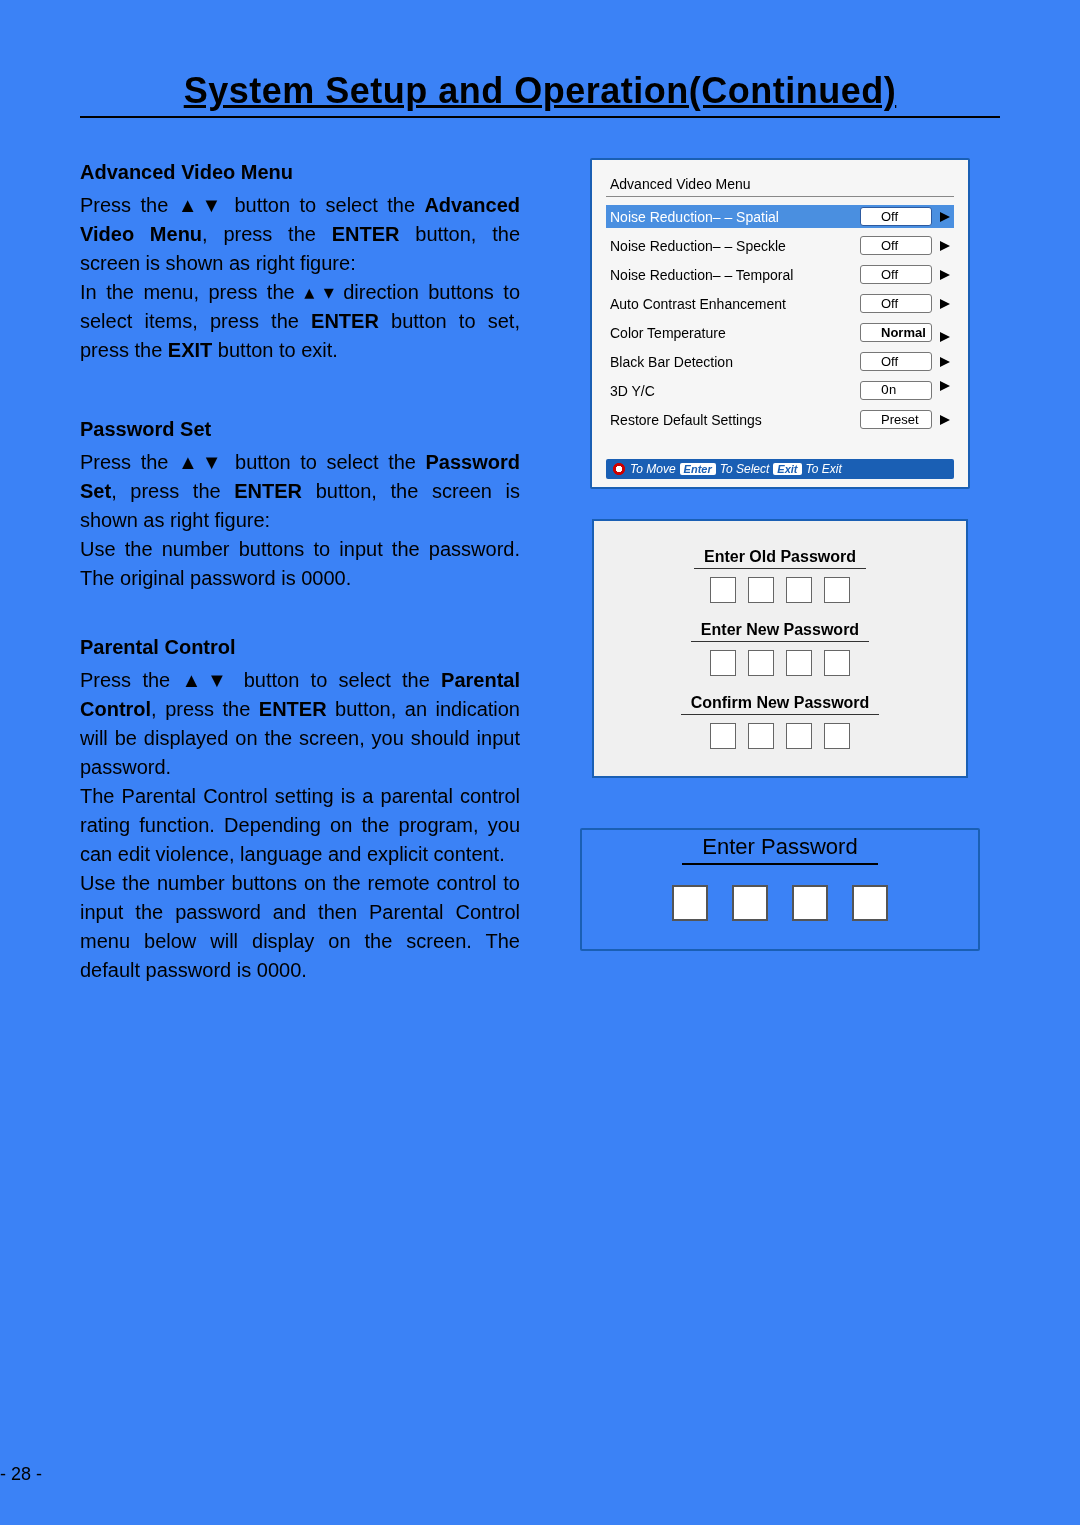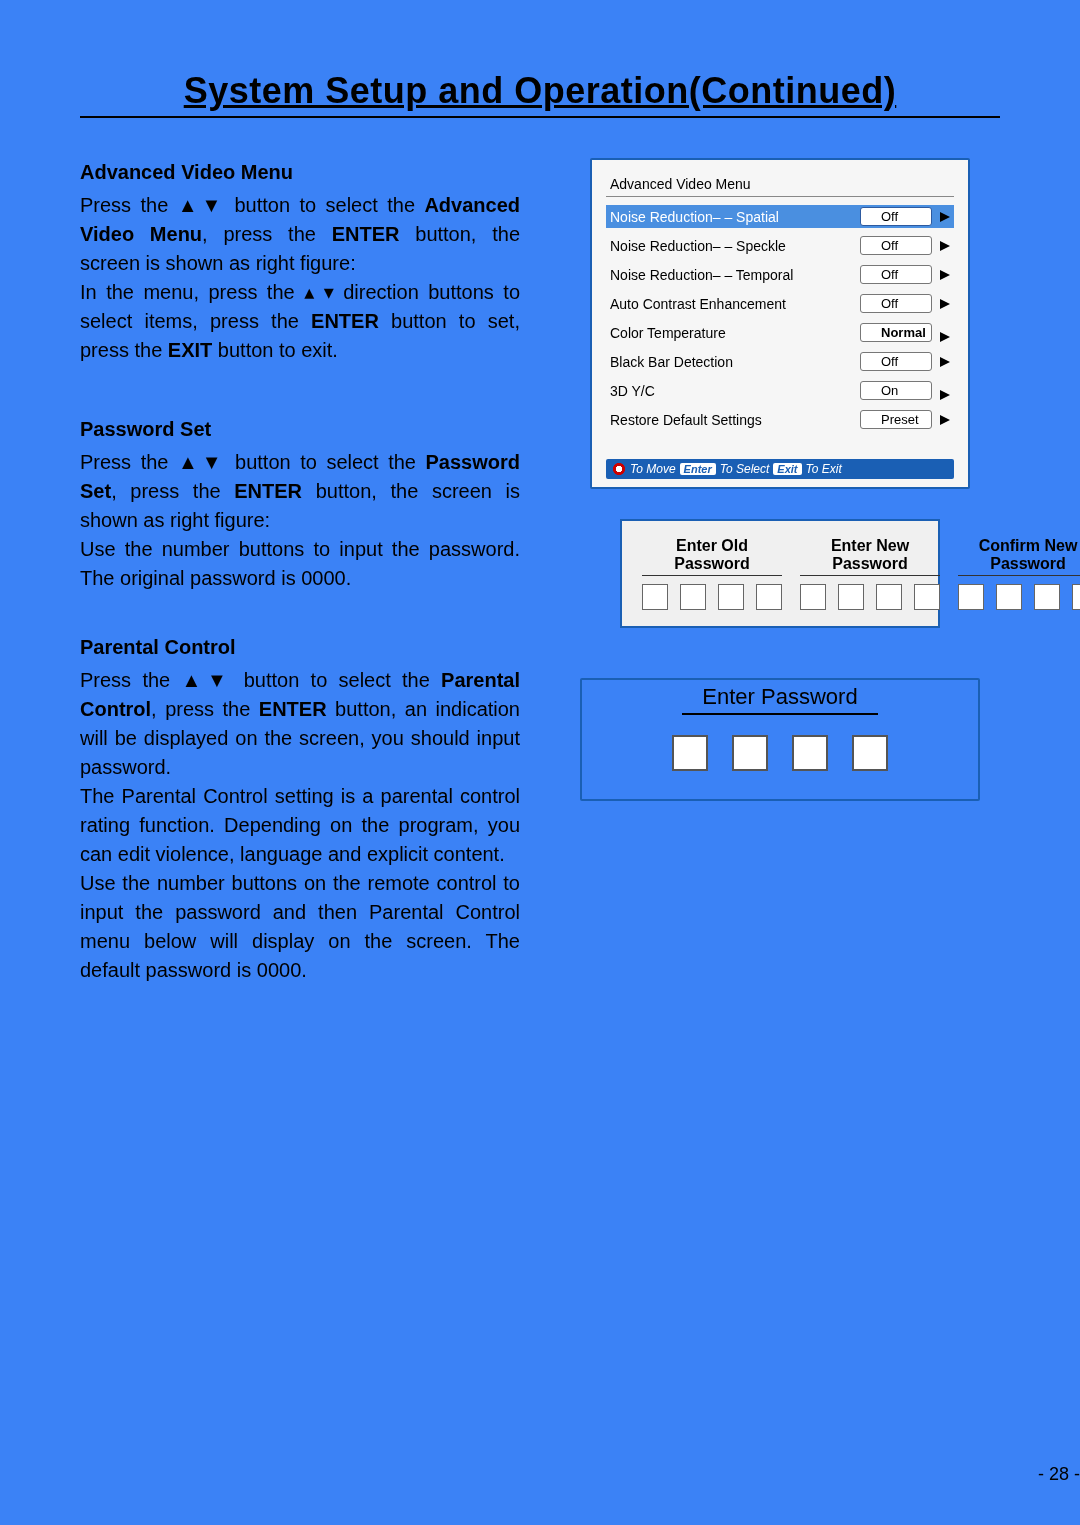--- a/index.html
+++ b/index.html
@@ -115,25 +115,26 @@
     font-size: 11px;
   }
   .footer-bar .wheel {
     width: 14px; height: 14px; border-radius: 50%;
     background: radial-gradient(circle, #fff 30%, #c00 32%, #c00 60%, #1a5fb4 62%);
     display: inline-block;
   }
 
   
   .pw-stack {
-    width: 320px;
+    width: 376px;
     background: #f0f0f0;
     border: 2px solid #1a5fb4;
-    padding: 16px 20px;
-    display: flex;
+    padding: 27px 20px;
+    display: flex;
+    flex-direction: column;
     gap: 18px;
   }
   .pw-group { text-align: center; }
   .pw-label {
     font-size: 16px;
     font-weight: bold;
     border-bottom: 1px solid #333;
     display: inline-block;
     padding: 0 10px 2px 10px;
     margin-bottom: 8px;
@@ -163,21 +164,21 @@
     padding: 0 20px 3px 20px;
     border-bottom: 2px solid #000;
   }
   .enter-pw-panel .pw-boxes { gap: 24px; margin-top: 12px; }
   .enter-pw-panel .pw-box { width: 36px; height: 36px; border: 2px solid #555; }
 
   .page-number {
     position: absolute;
     bottom: 40px;
     left: 0; right: 0;
-    text-align: right;
+    text-align: left;
     font-size: 18px;
   }
 </style>
 </head>
 <body>
 
 <div class="page">
 
   <h1 class="title">System Setup and Operation(Continued)</h1>
 
@@ -256,21 +257,21 @@
             </div>
             <div class="menu-row">
               <span class="menu-label">Black Bar Detection</span>
               <span style="display: flex; align-items: center;">
                 <span class="menu-value-box">Off</span>
                 <span class="arrow-right"></span>
               </span>
             </div>
             <div class="menu-row">
               <span class="menu-label">3D Y/C</span>
-              <span style="display: flex; align-items: flex-end;">
+              <span style="display: flex; align-items: flex-start; font-family: Liberation Mono, monospace;">
                 <span class="menu-value-box">On</span>
                 <span class="arrow-right"></span>
               </span>
             </div>
             <div class="menu-row">
               <span class="menu-label">Restore Default Settings</span>
               <span style="display: flex; align-items: center;">
                 <span class="menu-value-box">Preset</span>
                 <span class="arrow-right"></span>
               </span>

